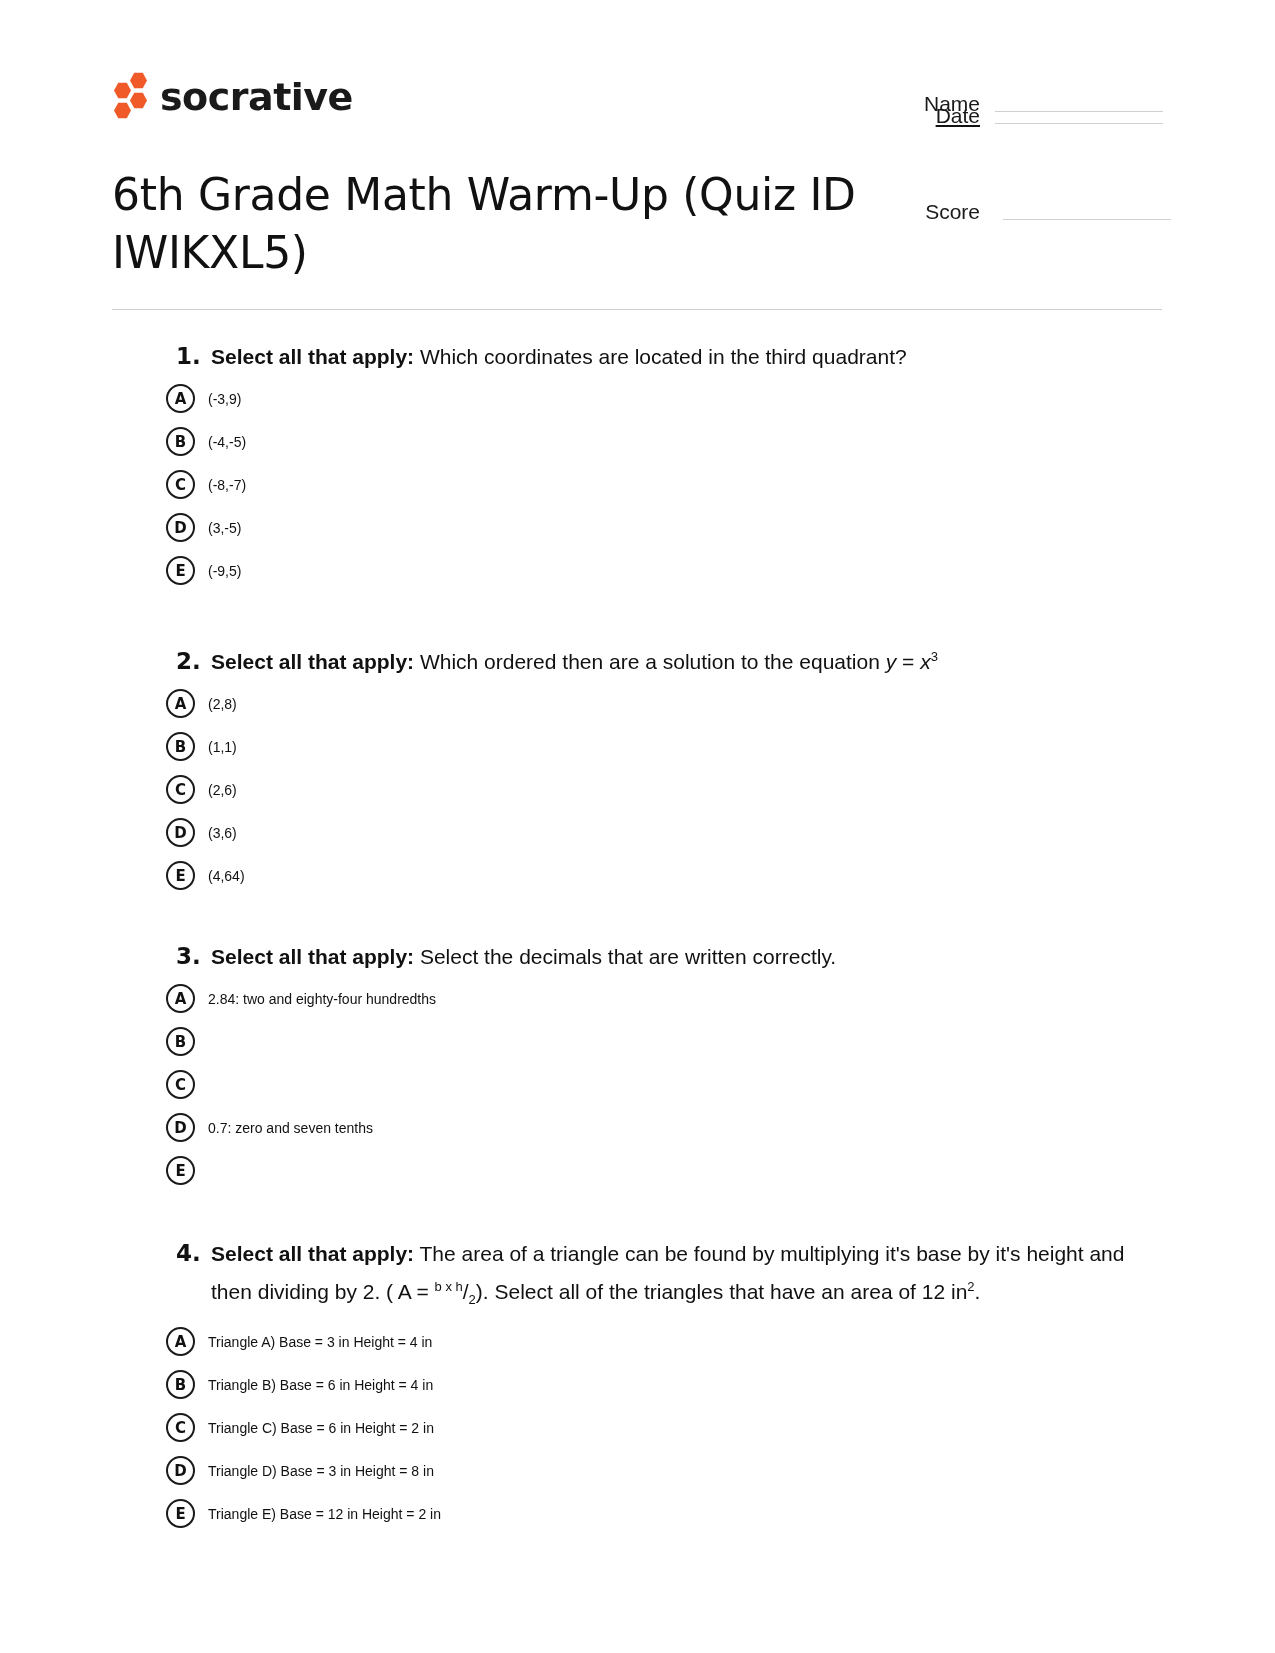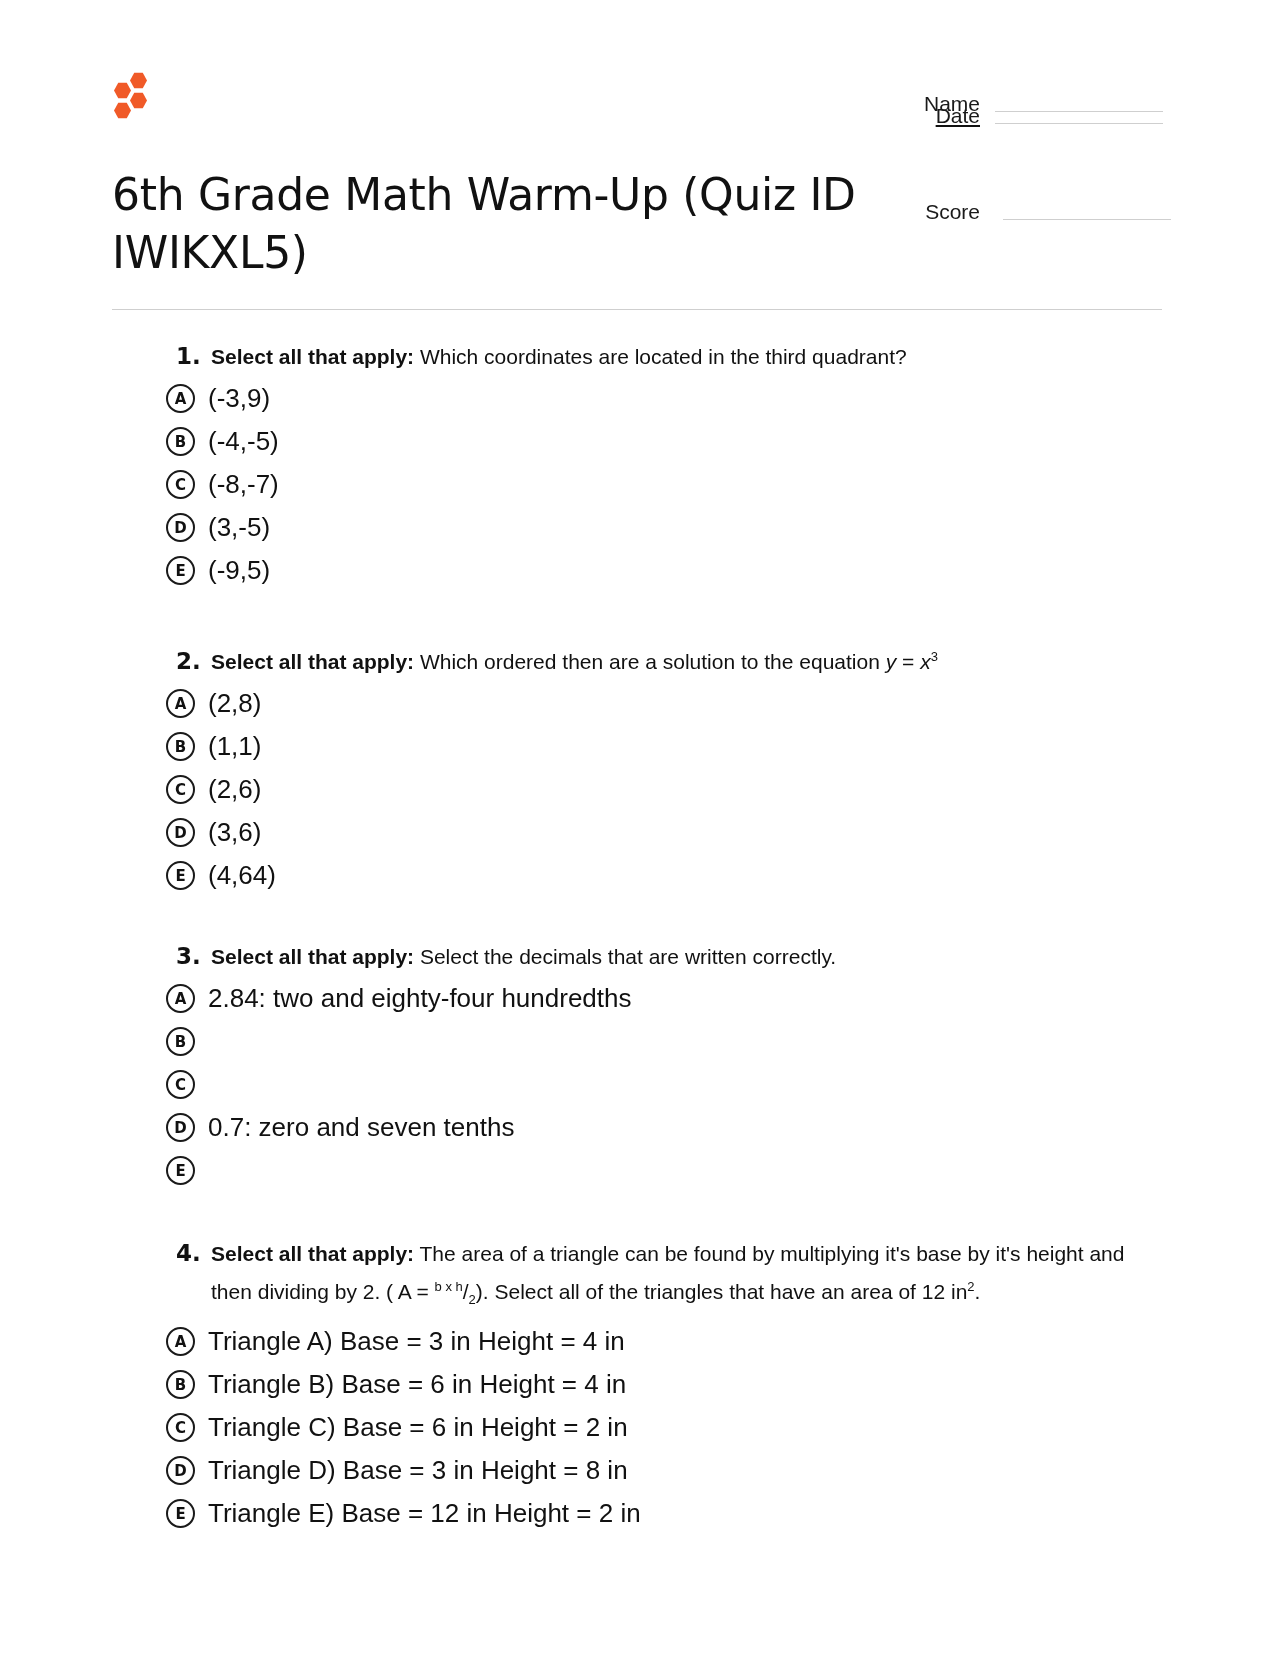--- a/index.html
+++ b/index.html
@@ -24,33 +24,34 @@
 
     .question { position: absolute; left: 166px; width: 980px; }
     .q-head { display: flex; align-items: baseline; font-size: 21px; line-height: 33px; }
     .q-num { width: 45px; flex: none; font-family: "DejaVu Sans", sans-serif; font-weight: bold; font-size: 23px; text-align: left; padding-left: 10px; box-sizing: border-box; }
     .q-text { flex: 1; }
     .q-lead { font-weight: bold; }
     .options { margin-top: 4px; }
     .opt { display: flex; align-items: center; height: 43px; }
     .opt-letter { width: 29px; height: 29px; border: 2px solid #1a1a1a; border-radius: 50%; box-sizing: border-box;
       display: flex; align-items: center; justify-content: center; font-family: "DejaVu Sans", sans-serif; font-weight: bold; font-size: 15px; flex: none; }
-    .opt-text { margin-left: 13px; font-size: 26px; }
+    .opt-text { margin-left: 13px; font-size: 14px; }
     sup, sub { font-size: 13px; }
   </style>
 </head>
 <body>
 
 <div class="logo">
   <div class="logo-mark">
     <div class="hex" style="left:18px; top:0px;"></div>
     <div class="hex" style="left:2px; top:10px;"></div>
     <div class="hex" style="left:18px; top:20px;"></div>
     <div class="hex" style="left:2px; top:30px;"></div>
   </div>
+  <span class="logo-text">socrative</span>
 </div>
 
 <div class="fields">
   <div class="field-row" style="top:4px;margin-top:12px;">
     <span class="field-label">Name</span>
     <span class="field-line"></span>
   </div>
   <div class="field-row" style="top:28px;text-decoration:underline;">
     <span class="field-label">Date</span>
     <span class="field-line"></span>

